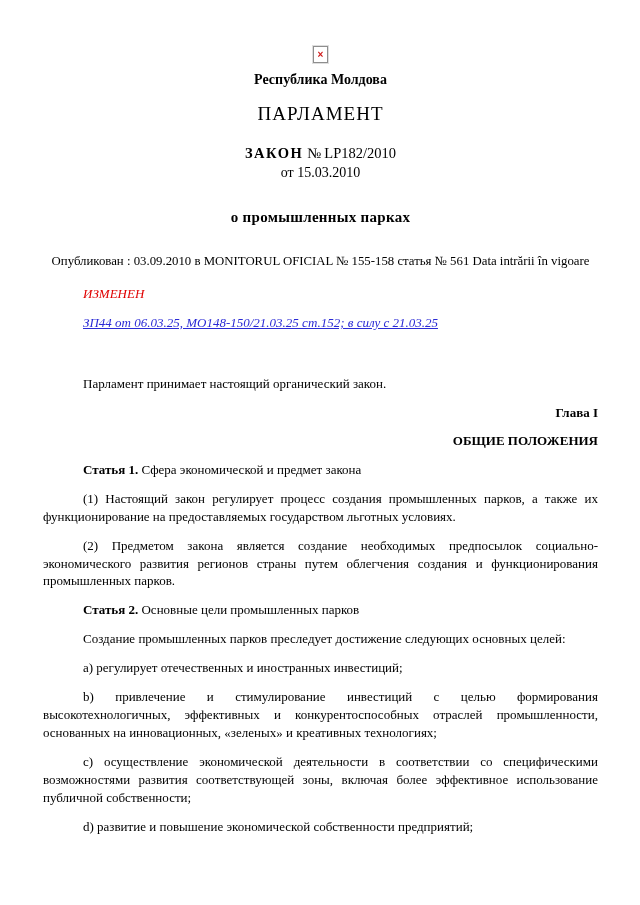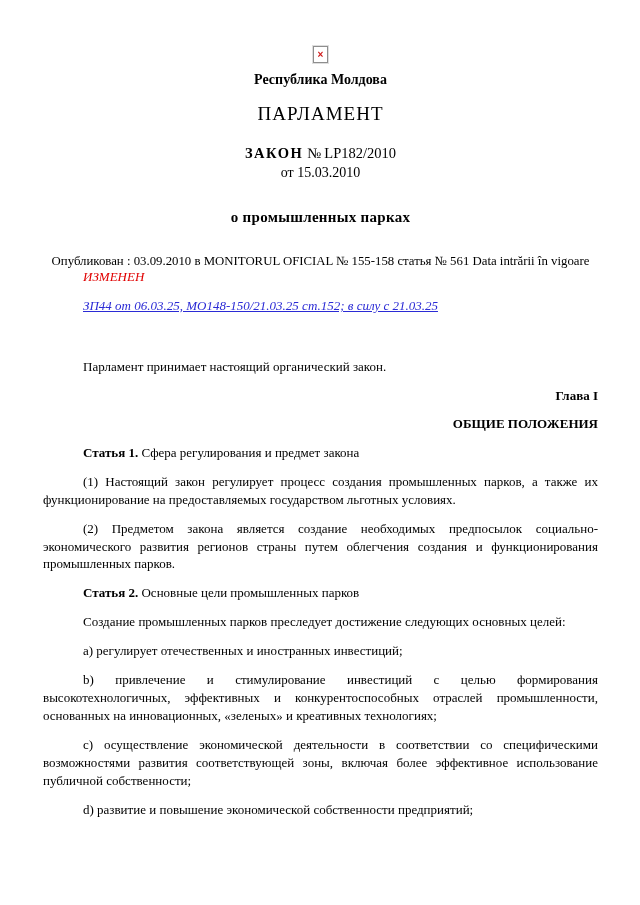--- a/index.html
+++ b/index.html
@@ -43,21 +43,21 @@
   }
 
   .country{font-size:14px;font-weight:bold;margin:0 0 0 0;}
   .institution{font-size:19px;letter-spacing:1px;margin-top:15px;}
   .law-line{font-size:14.5px;margin-top:20px;}
   .law-label{font-weight:bold;letter-spacing:1.5px;}
   .law-date{font-size:14px;margin-top:3px;}
   .doc-title{font-size:15px;font-weight:bold;letter-spacing:.3px;margin-top:28px;}
   .published{font-size:12.8px;margin-top:28px;text-align:center;}
 
-  .amendments{margin-top:0;margin-bottom:44px;}
+  .amendments{margin-top:17px;margin-bottom:44px;}
   .status{
     color:var(--status-red);
     font-style:italic;
     font-size:13px;
     margin-left:40px;
   }
   .amend-link-row{margin-top:11px;margin-left:40px;}
   .amend-link{
     color:var(--link-blue);
     font-style:italic;
@@ -112,21 +112,21 @@
       <a class="amend-link" href="#">ЗП44 от 06.03.25, МО148-150/21.03.25 ст.152; в силу с 21.03.25</a>
     </div>
   </div>
 
   <p class="para">Парламент принимает настоящий органический закон.</p>
 
   <p class="heading">Глава I</p>
   <p class="heading">ОБЩИЕ ПОЛОЖЕНИЯ</p>
 
   <p class="para">
-    <span class="lead">Статья 1.</span><span> Сфера регулирования и предмет закона</span>
+    <span class="lead">Статья 1.</span><span> Сфера экономической и предмет закона</span>
   </p>
 
   <p class="para">(1) Настоящий закон регулирует процесс создания промышленных парков, а также их функционирование на предоставляемых государством льготных условиях.</p>
   <p class="para">(2) Предметом закона является создание необходимых предпосылок социально-экономического развития регионов страны путем облегчения создания и функционирования промышленных парков.</p>
 
   <p class="para">
     <span class="lead">Статья 2.</span><span> Основные цели промышленных парков</span>
   </p>
 
   <p class="para">Создание промышленных парков преследует достижение следующих основных целей:</p>

